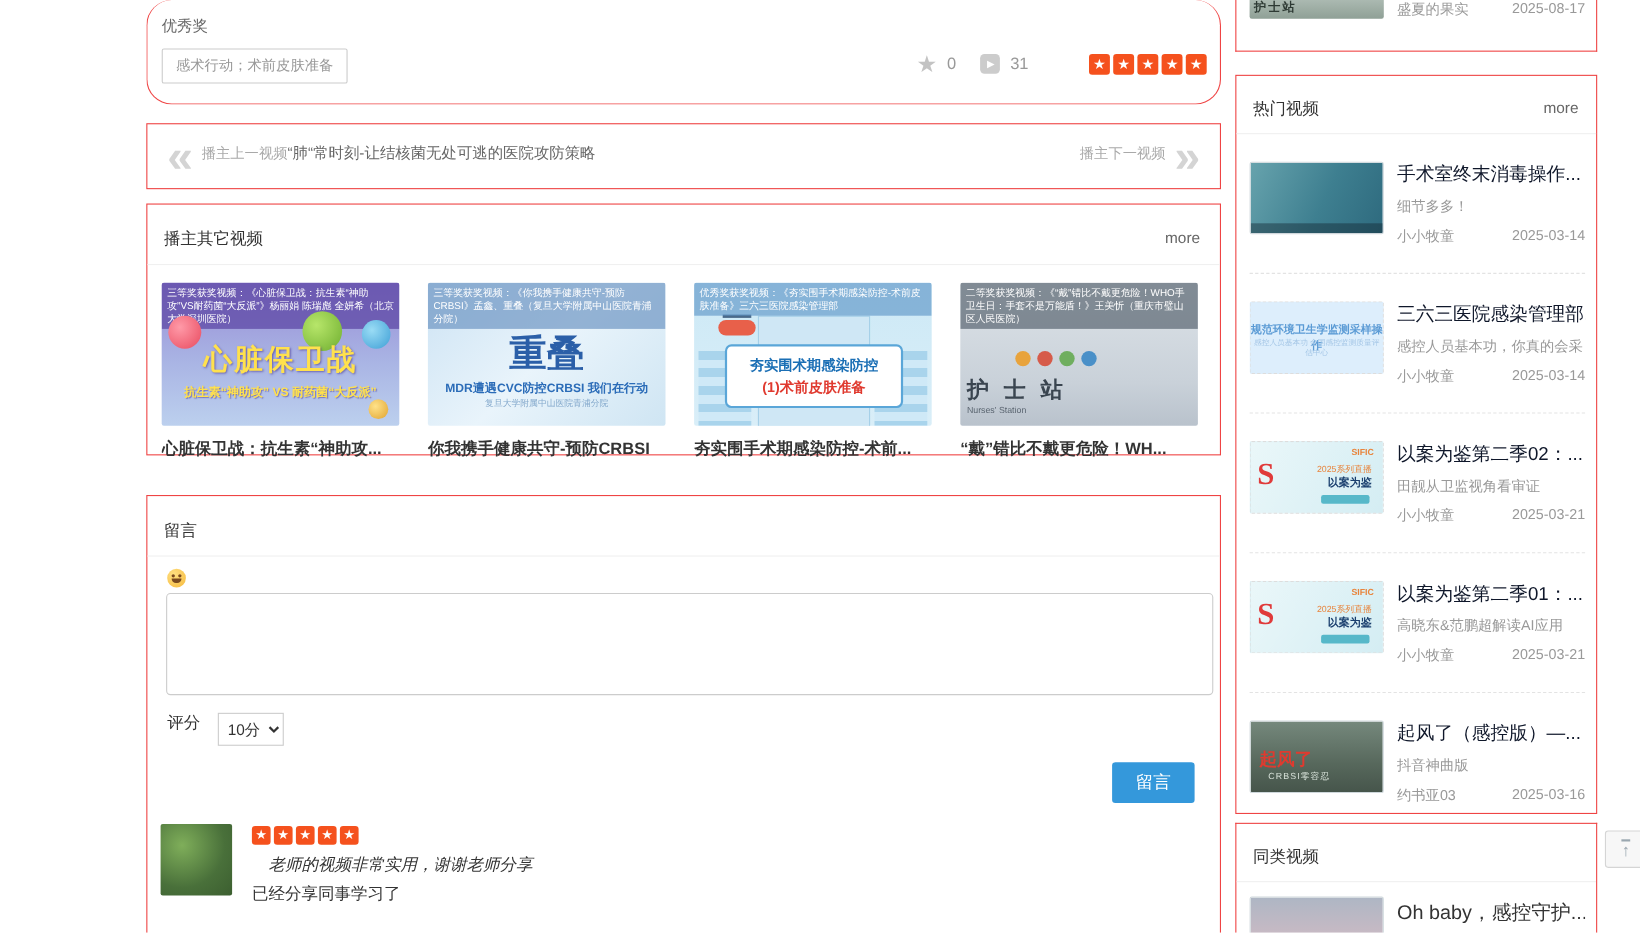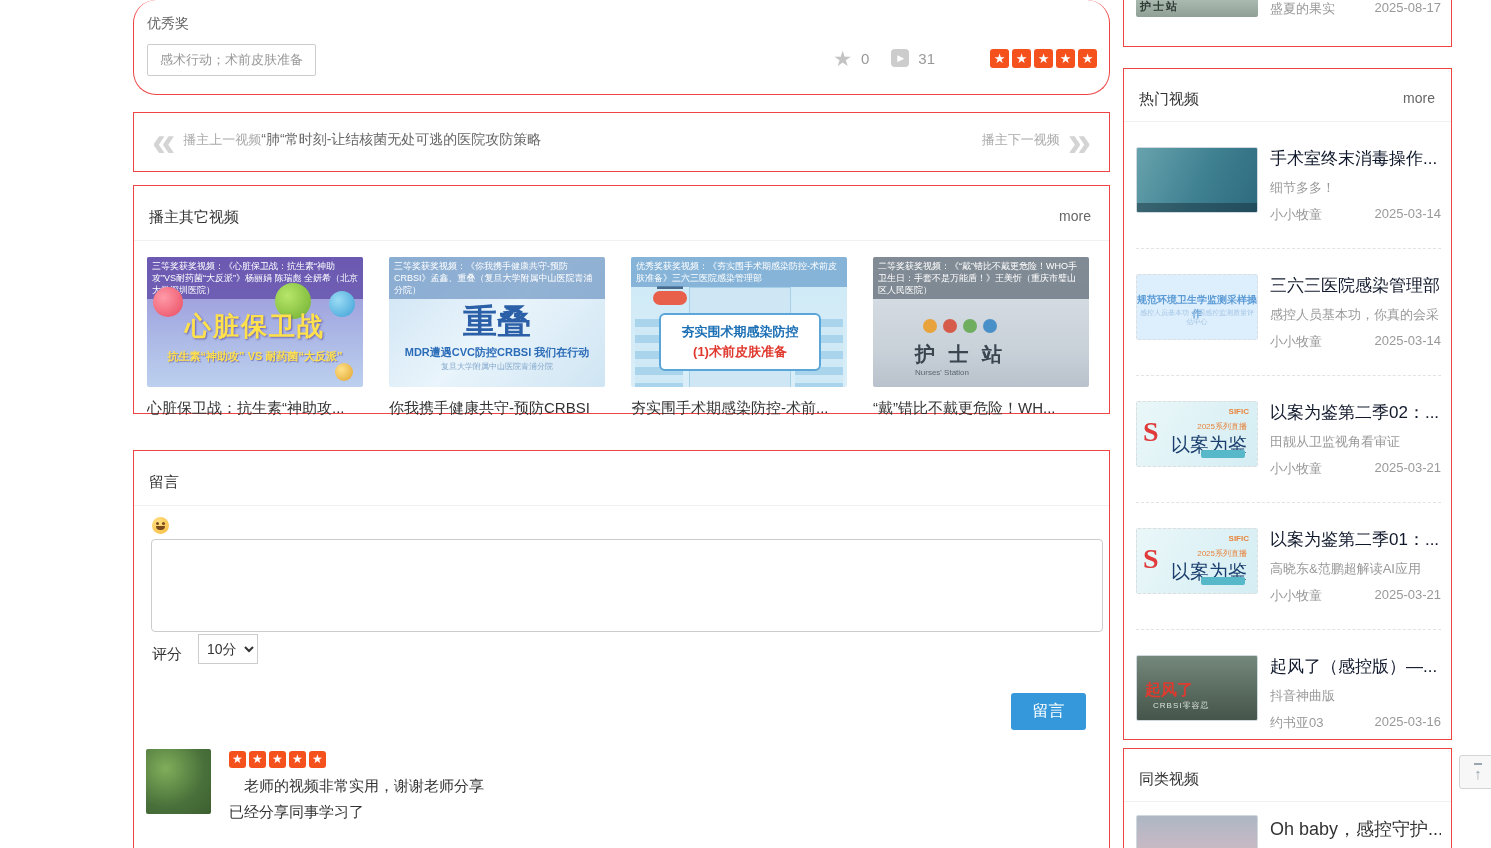--- a/index.html
+++ b/index.html
@@ -36,21 +36,21 @@
   
   .other-box{left:133px;top:185px;width:977px;height:229px;}
   .sec-head{position:relative;height:54px;border-bottom:1px solid #f0f0f0;}
   .sec-title{position:absolute;left:15px;top:22px;font-size:15px;color:#333;}
   .sec-more{position:absolute;right:18px;top:22px;font-size:14px;color:#666;cursor:pointer;}
   .cards{display:flex;padding:16px 0 0 13px;}
   .card{width:216px;margin-right:26px;}
   .thumb{position:relative;width:216px;height:130px;border-radius:2px;overflow:hidden;}
   .overlay-top{position:absolute;left:0;top:0;right:0;color:#fff;font-size:9px;line-height:12px;
                padding:3px 5px;box-sizing:border-box;}
-  .caption{margin-top:12px;font-size:15px;font-weight:normal;color:#333;white-space:nowrap;
+  .caption{margin-top:12px;font-size:15px;font-weight:bold;color:#333;white-space:nowrap;
            overflow:hidden;}
   
   .t1{background:linear-gradient(180deg,#978bd5 0%,#a9b4e4 55%,#bcd0ee 100%);}
   .t1 .overlay-top{background:rgba(93,72,165,.75);}
   .germ{position:absolute;border-radius:50%;}
   .germ.red{left:6px;top:30px;width:30px;height:30px;background:radial-gradient(circle at 35% 35%,#ff9aa8,#e84a5f);}
   .germ.green{left:128px;top:26px;width:36px;height:36px;background:radial-gradient(circle at 35% 35%,#b7e66a,#6fae2f);}
   .germ.blue{right:8px;top:34px;width:26px;height:26px;background:radial-gradient(circle at 35% 35%,#9adcf5,#3e9fd6);}
   .germ.yellow{right:10px;bottom:6px;width:18px;height:18px;background:radial-gradient(circle at 35% 35%,#ffe28a,#e0a32e);}
   .t1-title{position:absolute;left:0;right:0;top:52px;text-align:center;font-size:26px;font-weight:bold;
@@ -79,46 +79,46 @@
   .t3-l2{font-size:13px;font-weight:bold;color:#e03a2f;line-height:20px;}
   
   .t4{background:linear-gradient(180deg,#dde3e8 0%,#c9d1d9 70%,#b9c2cc 100%);}
   .t4 .overlay-top{background:rgba(80,92,104,.65);}
   .t4-badges{position:absolute;left:50px;top:62px;display:flex;}
   .t4-badges i{width:14px;height:14px;border-radius:50%;margin-right:6px;}
   .t4-badges i:nth-child(1){background:#e8a33c;}
   .t4-badges i:nth-child(2){background:#d65b4a;}
   .t4-badges i:nth-child(3){background:#6fae5f;}
   .t4-badges i:nth-child(4){background:#4a90c8;}
-  .t4-sign{position:absolute;left:6px;bottom:10px;margin-left:36px;}
+  .t4-sign{position:absolute;left:6px;bottom:10px;}
   .t4-cn{font-size:20px;font-weight:bold;color:#3a4550;letter-spacing:4px;}
   .t4-en{font-size:8px;color:#5a6570;}
 
   
   .comments-box{left:133px;top:450px;width:977px;height:420px;}
   .emoji{position:absolute;left:18px;top:66px;width:17px;height:17px;border-radius:50%;
          background:radial-gradient(circle at 35% 30%,#ffe082,#f6b93b);}
   .emoji:before{content:"";position:absolute;left:4px;top:5px;width:3px;height:3px;border-radius:50%;
                 background:#7a4a1e;box-shadow:6px 0 0 #7a4a1e;}
   .emoji:after{content:"";position:absolute;left:4px;top:9px;width:9px;height:4px;border-radius:0 0 8px 8px;
                background:#7a4a1e;}
   .comment-textarea{position:absolute;left:17px;top:88px;width:952px;height:93px;border:1px solid #ccc;
                     border-radius:4px;resize:none;box-sizing:border-box;font-family:inherit;font-size:14px;padding:8px;}
-  .rating-row{position:absolute;left:18px;top:183px;display:flex;align-items:flex-end;}
+  .rating-row{position:absolute;left:18px;top:197px;display:flex;align-items:flex-start;}
   .rating-label{font-size:15px;color:#333;margin-right:16px;}
   .rating-select{height:30px;font-size:14px;color:#333;border:1px solid #ccc;background:#fff;
                  font-family:inherit;padding:0 4px;}
   .submit-btn{position:absolute;right:23px;top:242px;width:75px;height:37px;background:#3498db;color:#fff;
               border:none;border-radius:3px;font-size:16px;font-family:inherit;cursor:pointer;}
   .comment-item{position:absolute;left:12px;top:298px;right:20px;display:flex;}
   .avatar{width:65px;height:65px;flex:0 0 65px;border-radius:2px;
           background:radial-gradient(circle at 30% 30%,#7fae5a,#49703a 60%,#3c5f30);}
   .comment-body{margin-left:18px;}
   .comment-stars{display:flex;margin-top:2px;}
-  .comment-line1{font-size:15px;color:#333;margin-top:9px;text-indent:1em;}
+  .comment-line1{font-size:15px;color:#333;margin-top:9px;text-indent:1em;font-style:italic;}
   .comment-line2{font-size:15px;color:#333;margin-top:7px;}
 
   
   .side-partial{left:1123px;top:0;width:329px;height:47px;border-top:none;}
   .partial-thumb{position:absolute;left:12px;top:-2px;width:122px;height:19px;overflow:hidden;
                  background:linear-gradient(180deg,#aebcb4,#8fa096);border-radius:0 0 2px 2px;}
   .partial-thumb span{position:absolute;left:4px;top:1px;font-size:11px;font-weight:bold;color:#2e3a34;letter-spacing:2px;}
   .partial-author{position:absolute;left:146px;top:0px;font-size:13px;color:#999;}
   .partial-date{position:absolute;right:10px;top:0px;font-size:13px;color:#999;}
 
@@ -138,21 +138,21 @@
   
   .s1{background:linear-gradient(115deg,#67a3ad 0%,#3e7f90 55%,#2e6a7e 100%);border-style:solid;border-color:#cfd8dc;}
   .s1:after{content:"";position:absolute;left:0;right:0;bottom:0;height:9px;background:rgba(20,40,50,.45);}
   .s2{background:#ddeefc;}
   .s2-t{position:absolute;left:0;right:0;top:18px;text-align:center;font-size:10px;font-weight:bold;color:#5b9bd5;}
   .s2-s{position:absolute;left:0;right:0;top:33px;text-align:center;font-size:7px;color:#a4c6e6;line-height:9px;}
   .sific{background:linear-gradient(120deg,#eaf7f9 0%,#d4edf3 100%);}
   .sific-s{position:absolute;left:6px;top:14px;font-size:28px;font-weight:bold;color:#e03a3a;font-family:"Liberation Serif",serif;}
   .sific-brand{position:absolute;right:8px;top:5px;font-size:8px;color:#e8843c;font-weight:bold;}
   .sific-l1{position:absolute;right:10px;top:19px;font-size:8px;color:#e8843c;}
-  .sific-l2{position:absolute;right:10px;top:30px;font-size:19px;font-weight:normal;color:#1a3f6e;}
+  .sific-l2{position:absolute;right:10px;top:30px;font-size:10px;font-weight:bold;color:#1a3f6e;}
   .sific-tag{position:absolute;right:12px;top:48px;width:44px;height:8px;background:#57b8c9;border-radius:2px;}
   .s5{background:linear-gradient(180deg,#75887c 0%,#57685c 60%,#46554b 100%);border-style:solid;border-color:#cfd8dc;}
   .s5-t{position:absolute;left:8px;top:24px;font-size:16px;font-weight:bold;color:#e03a2f;}
   .s5-s{position:absolute;left:16px;top:44px;font-size:8px;color:#d8e2da;letter-spacing:1px;}
   .s6{background:linear-gradient(180deg,#aeb6c4 0%,#c9bac4 55%,#8e98a8 100%);border-style:solid;border-color:#cfd8dc;}
 
   .similar-box{left:1123px;top:748px;width:329px;height:110px;border-bottom:none;overflow:hidden;}
   .sim-item{display:flex;padding:13px 10px 0 12px;}
   .sim-title{font-size:18px;color:#333;margin-top:2px;white-space:nowrap;overflow:hidden;}
 

